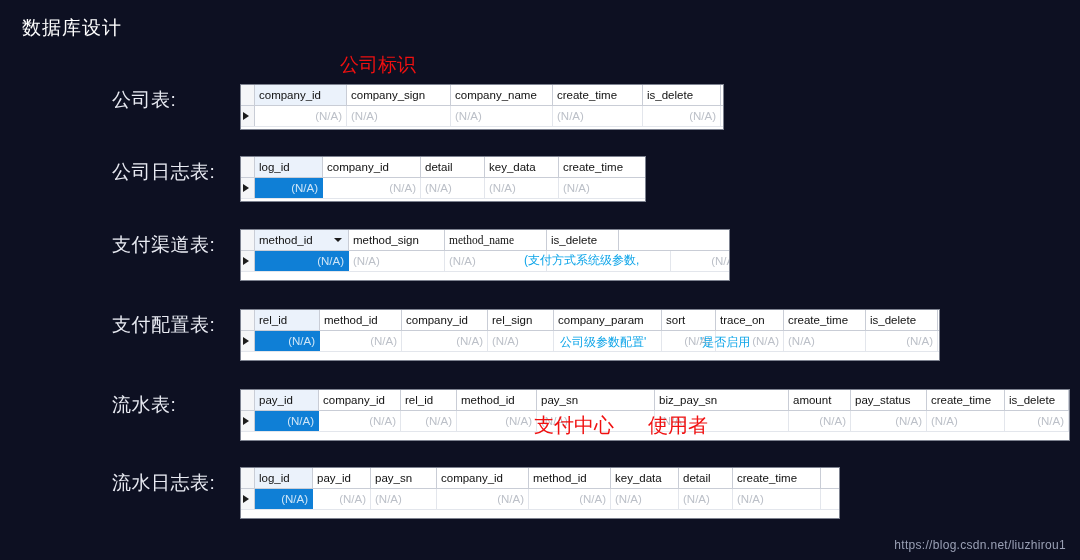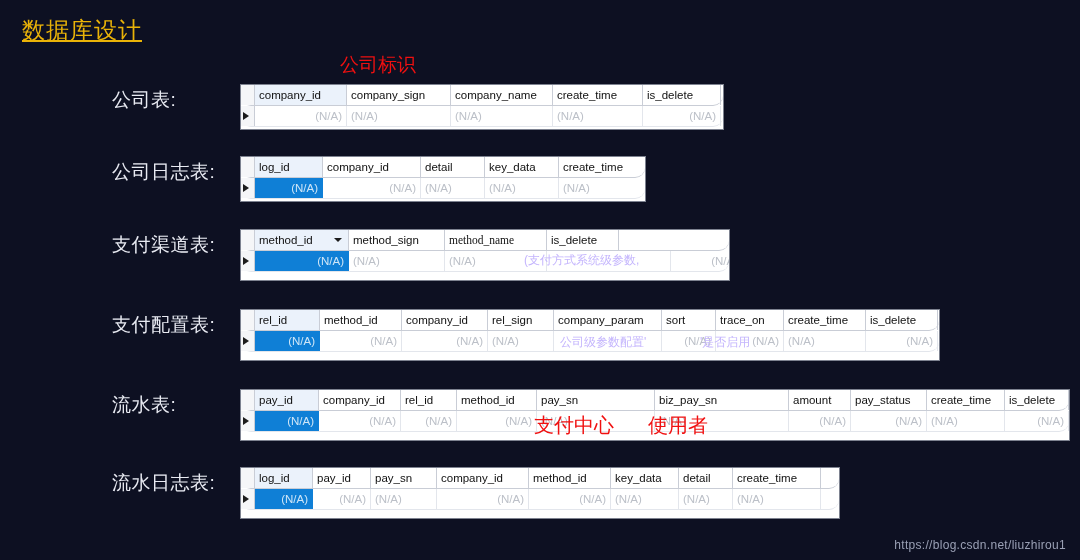--- a/index.html
+++ b/index.html
@@ -11,25 +11,24 @@
     width: 1080px;
     height: 560px;
     position: relative;
     overflow: hidden;
     font-family: "Liberation Sans", "DejaVu Sans", sans-serif;
   }
   #page-title {
     position: absolute;
     left: 22px;
     top: 15px;
-    font-size: 23px;
-    color: #eab308;
+    font-size: 19px;
+    color: #ffffff;
     letter-spacing: 1px;
     white-space: nowrap;
-    text-decoration: underline;
   }
   #watermark {
     position: absolute;
     right: 14px;
     bottom: 8px;
     font-size: 12px;
     color: #9aa0b5;
     letter-spacing: .3px;
     white-space: nowrap;
   }
@@ -51,21 +50,20 @@
     overflow: hidden;
   }
   .grid-inner {
     display: block;
     background: #fff;
   }
   .grid-row {
     display: flex;
     box-sizing: border-box;
     white-space: nowrap;
-    border-radius: 10px;
   }
   .grid-row.header {
     background: #ffffff;
     border-bottom: 1px solid #c9cdd6;
   }
   .grid-row.data {
     border-bottom: 1px solid #e3e6ec;
   }
   .grid-row.filler {
     background: #ffffff;
@@ -136,21 +134,21 @@
   .annot {
     position: absolute;
     white-space: nowrap;
     font-weight: normal;
     pointer-events: none;
   }
   .annot.red {
     color: #f01010;
   }
   .annot.pink {
-    color: #c4b5fd;
+    color: #0ea5e9;
   }
 </style>
 </head>
 <body>
 
 <div id="page-title">数据库设计</div>
 
 <div id="tables-root">
     <div class="grid" style="left: 240px; top: 84px; width: 484px; height: 46px;">
       <div class="grid-inner">

